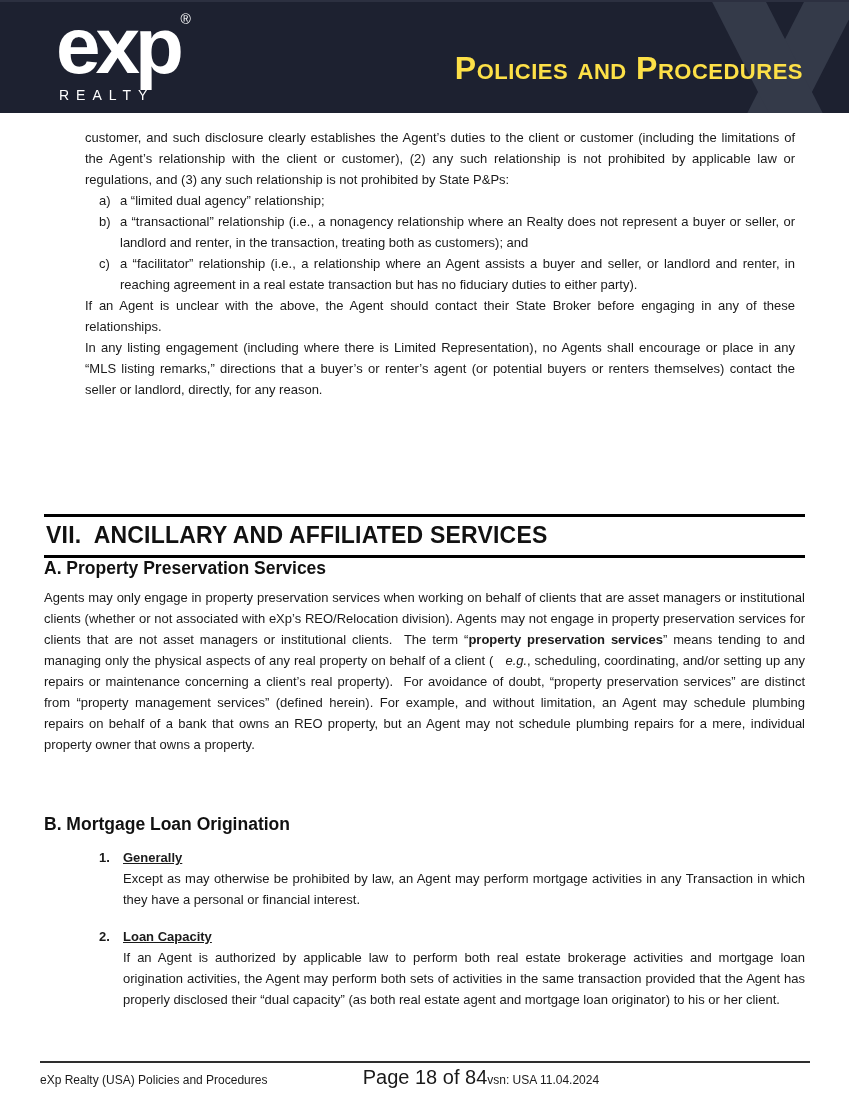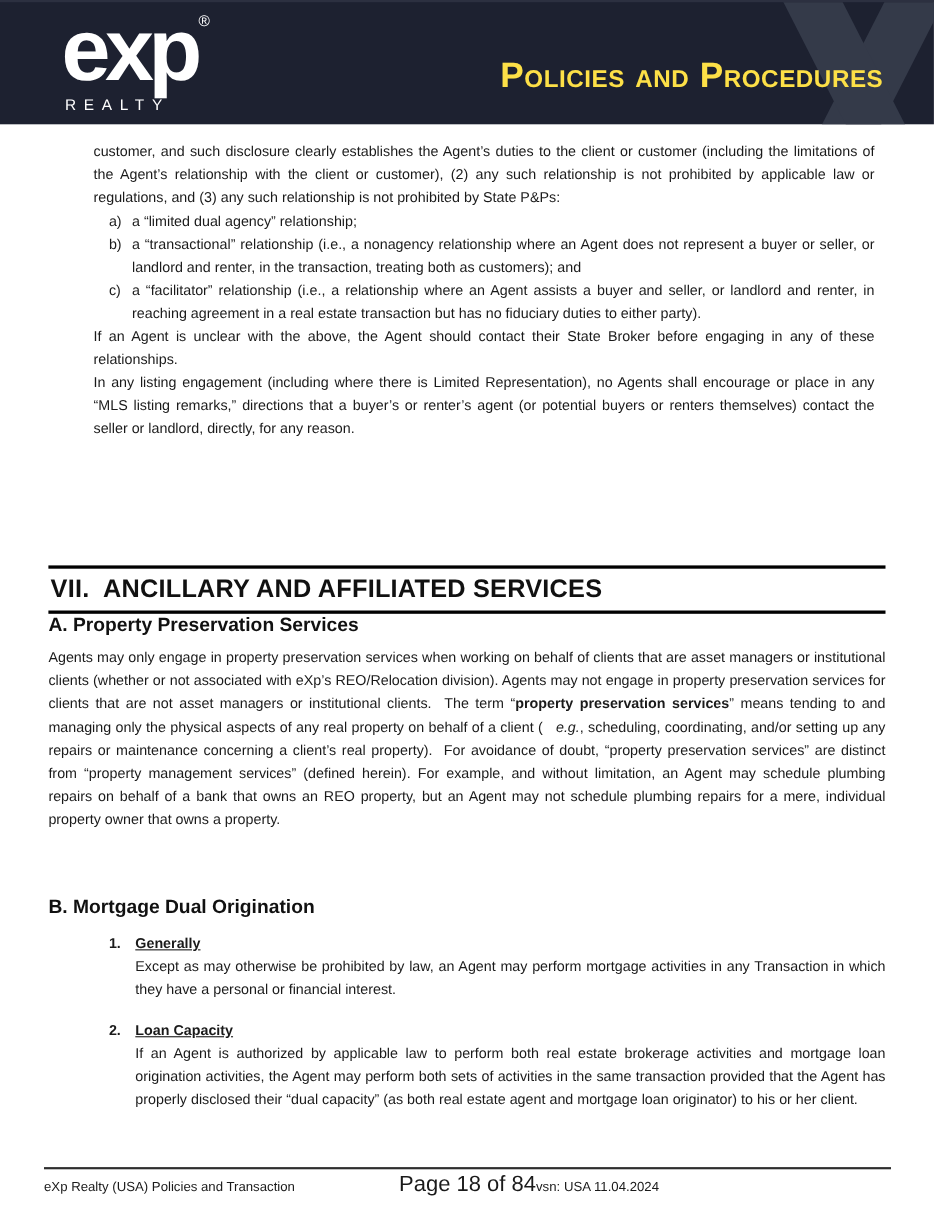--- a/index.html
+++ b/index.html
@@ -92,54 +92,54 @@
 
   <div class="intro bodytext">
     <p>customer, and such disclosure clearly establishes the Agent’s duties to the client or customer (including the limitations of the Agent’s relationship with the client or customer), (2) any such relationship is not prohibited by applicable law or regulations, and (3) any such relationship is not prohibited by State P&amp;Ps:</p>
     <div class="list">
       <div class="li">
         <span class="marker">a)</span>
         <span class="txt">a “limited dual agency” relationship;</span>
       </div>
       <div class="li">
         <span class="marker">b)</span>
-        <span class="txt">a “transactional” relationship (i.e., a nonagency relationship where an Agent does not represent a buyer or seller, or landlord and renter, in the transaction, treating both as customers); and</span>
+        <span class="txt">a “transactional” relationship (i.e., a nonagency relationship where an Realty does not represent a buyer or seller, or landlord and renter, in the transaction, treating both as customers); and</span>
       </div>
       <div class="li">
         <span class="marker">c)</span>
         <span class="txt">a “facilitator” relationship (i.e., a relationship where an Agent assists a buyer and seller, or landlord and renter, in reaching agreement in a real estate transaction but has no fiduciary duties to either party).</span>
       </div>
     </div>
     <p class="mt">If an Agent is unclear with the above, the Agent should contact their State Broker before engaging in any of these relationships.</p>
     <p class="mt">In any listing engagement (including where there is Limited Representation), no Agents shall encourage or place in any “MLS listing remarks,” directions that a buyer’s or renter’s agent (or potential buyers or renters themselves) contact the seller or landlord, directly, for any reason.</p>
   </div>
 
   <div class="sec-head">VII.&nbsp; ANCILLARY AND AFFILIATED SERVICES</div>
 
   <div class="sub-title sub-a-title">A. Property Preservation Services</div>
   <div class="para-a bodytext"><span>Agents may only engage in property preservation services when working on behalf of clients that are asset managers or institutional clients (whether or not associated with eXp’s REO/Relocation division). Agents may not engage in property preservation services for clients that are not asset managers or institutional clients.&nbsp; The term “</span><span class="b">property preservation services</span><span>” means tending to and managing only the physical aspects of any real property on behalf of a client (</span><span class="i">e.g.</span><span>, scheduling, coordinating, and/or setting up any repairs or maintenance concerning a client’s real property).&nbsp; For avoidance of doubt, “property preservation services” are distinct from “property management services” (defined herein). For example, and without limitation, an Agent may schedule plumbing repairs on behalf of a bank that owns an REO property, but an Agent may not schedule plumbing repairs for a mere, individual property owner that owns a property.</span></div>
 
-  <div class="sub-title sub-b-title">B. Mortgage Dual Origination</div>
+  <div class="sub-title sub-b-title">B. Mortgage Loan Origination</div>
   <div class="blist bodytext">
     <div class="bitem">
       <span class="num">1.</span>
       <div class="bbody">
         <div class="bhead">Generally</div>
         <div class="btxt">Except as may otherwise be prohibited by law, an Agent may perform mortgage activities in any Transaction in which they have a personal or financial interest.</div>
       </div>
     </div>
     <div class="bitem">
       <span class="num">2.</span>
       <div class="bbody">
         <div class="bhead">Loan Capacity</div>
         <div class="btxt">If an Agent is authorized by applicable law to perform both real estate brokerage activities and mortgage loan origination activities, the Agent may perform both sets of activities in the same transaction provided that the Agent has properly disclosed their “dual capacity” (as both real estate agent and mortgage loan originator) to his or her client.</div>
       </div>
     </div>
   </div>
 
   <div class="footer-line"></div>
   <div class="footer">
-    <div class="f-side f-left">eXp Realty (USA) Policies and Transaction</div>
+    <div class="f-side f-left">eXp Realty (USA) Policies and Procedures</div>
     <div class="f-center">Page 18 of 84</div>
     <div class="f-side f-right">vsn: USA 11.04.2024</div>
   </div>
 
 </div>
 
 </body></html>

